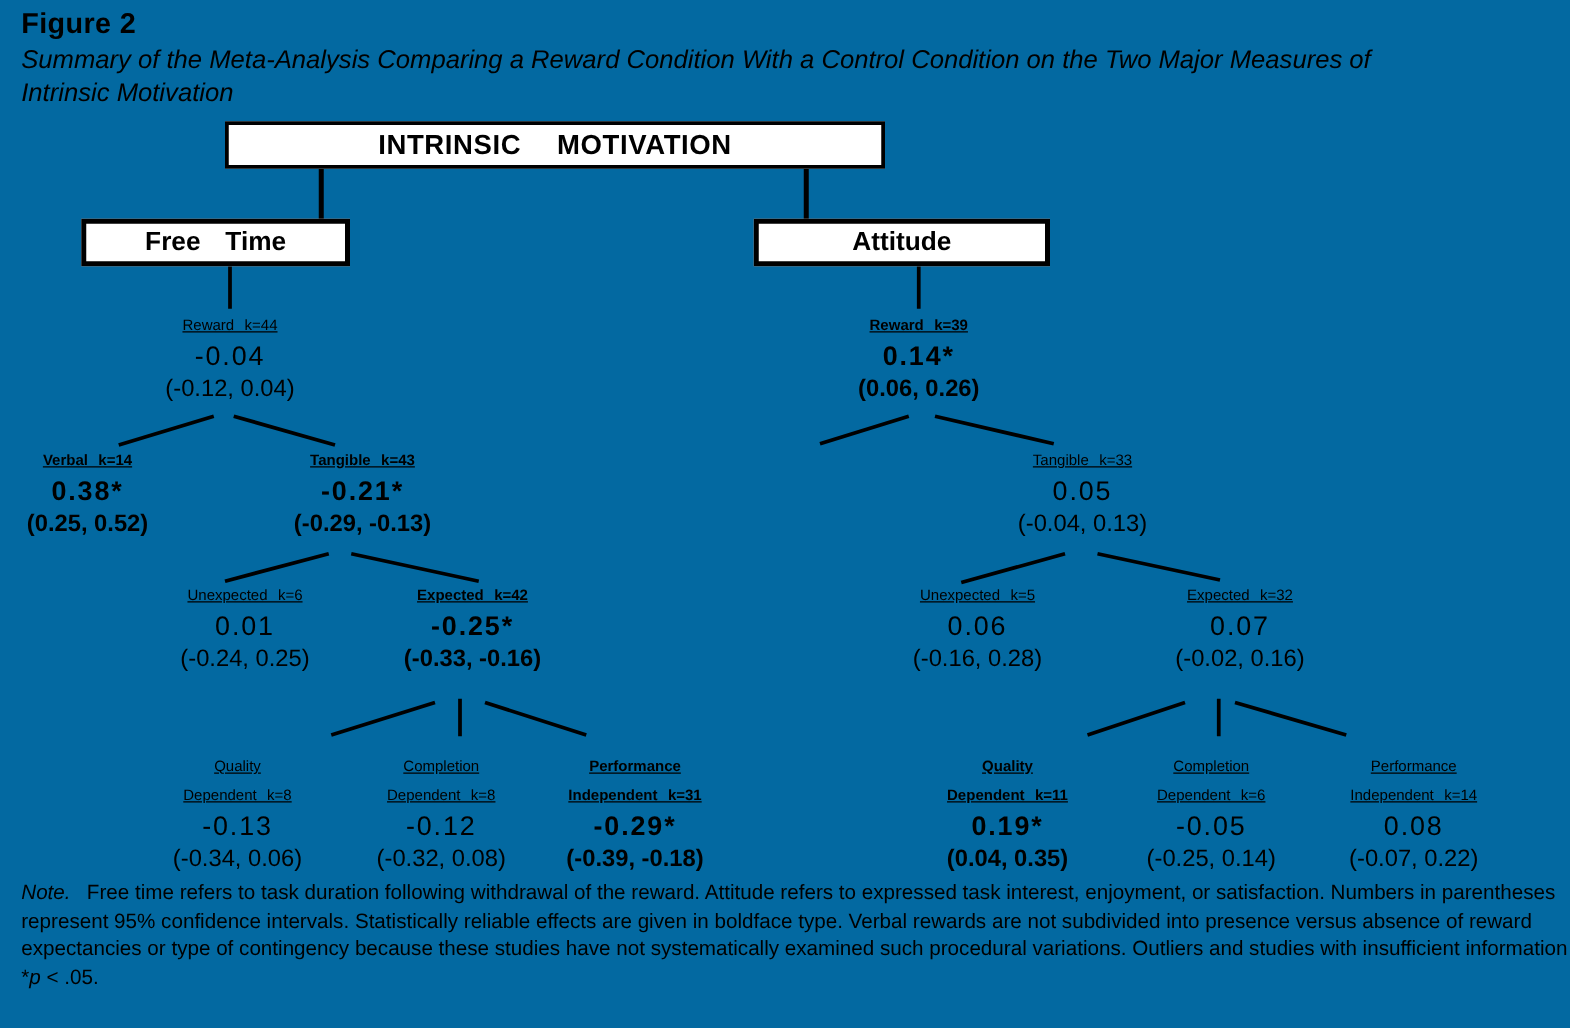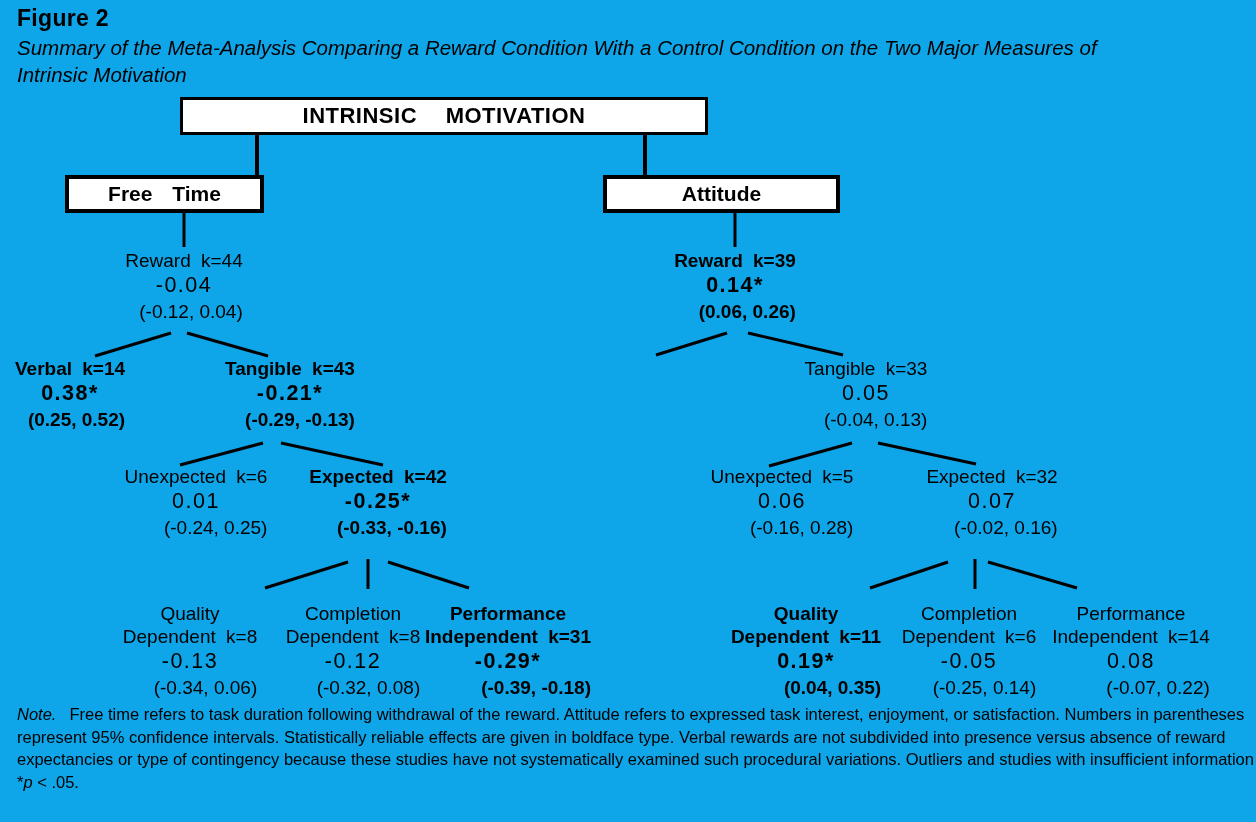--- a/index.html
+++ b/index.html
@@ -1,20 +1,20 @@
 <!DOCTYPE html>
 <html><head>
 <meta charset="utf-8">
 <style>
   html, body { margin: 0; padding: 0; background: #ffffff; }
   .page {
     position: relative;
     width: 1256px;
     height: 822px;
-    background: #0ea5e9;
+    background: #0369a1;
     color: #000000;
     font-family: "Liberation Sans", sans-serif;
     overflow: hidden;
   }
   .fig-label {
     position: absolute;
     left: 17px; top: 5px;
     font-size: 23px;
     font-weight: bold;
     letter-spacing: 0.3px;
@@ -40,29 +40,29 @@
     font-weight: bold;
     border: 4px solid #000000;
   }
   .box.top-box {
     left: 180px; top: 97px; width: 528px; height: 38px;
     border-width: 3px;
     font-size: 22px;
     word-spacing: 22px;
     letter-spacing: 0.5px;
   }
-  .box.branch-ft { left: 65px; top: 175px; width: 199px; height: 38px; font-size: 21px; word-spacing: 14px; }
+  .box.branch-ft { left: 65px; top: 175px; width: 215px; height: 38px; font-size: 21px; word-spacing: 14px; }
   .box.branch-at { left: 603px; top: 175px; width: 237px; height: 38px; font-size: 21px; }
   .node {
     position: absolute;
     transform: translateX(-50%);
     text-align: center;
     white-space: nowrap;
   }
-  .node .lbl { font-size: 19px; line-height: 23px; word-spacing: 5px; }
+  .node .lbl { font-size: 12px; line-height: 23px; word-spacing: 5px; text-decoration: underline; }
   .node .eff { font-size: 21.5px; line-height: 27px; letter-spacing: 1.5px; }
   .node .ci  { font-size: 19px; line-height: 25px; text-align: right; }
   .node.sig  { font-weight: bold; }
   .note {
     position: absolute;
     left: 17px; top: 703px;
     font-size: 16.5px;
     line-height: 22.5px;
   }
   .note .note-line { white-space: nowrap; }

